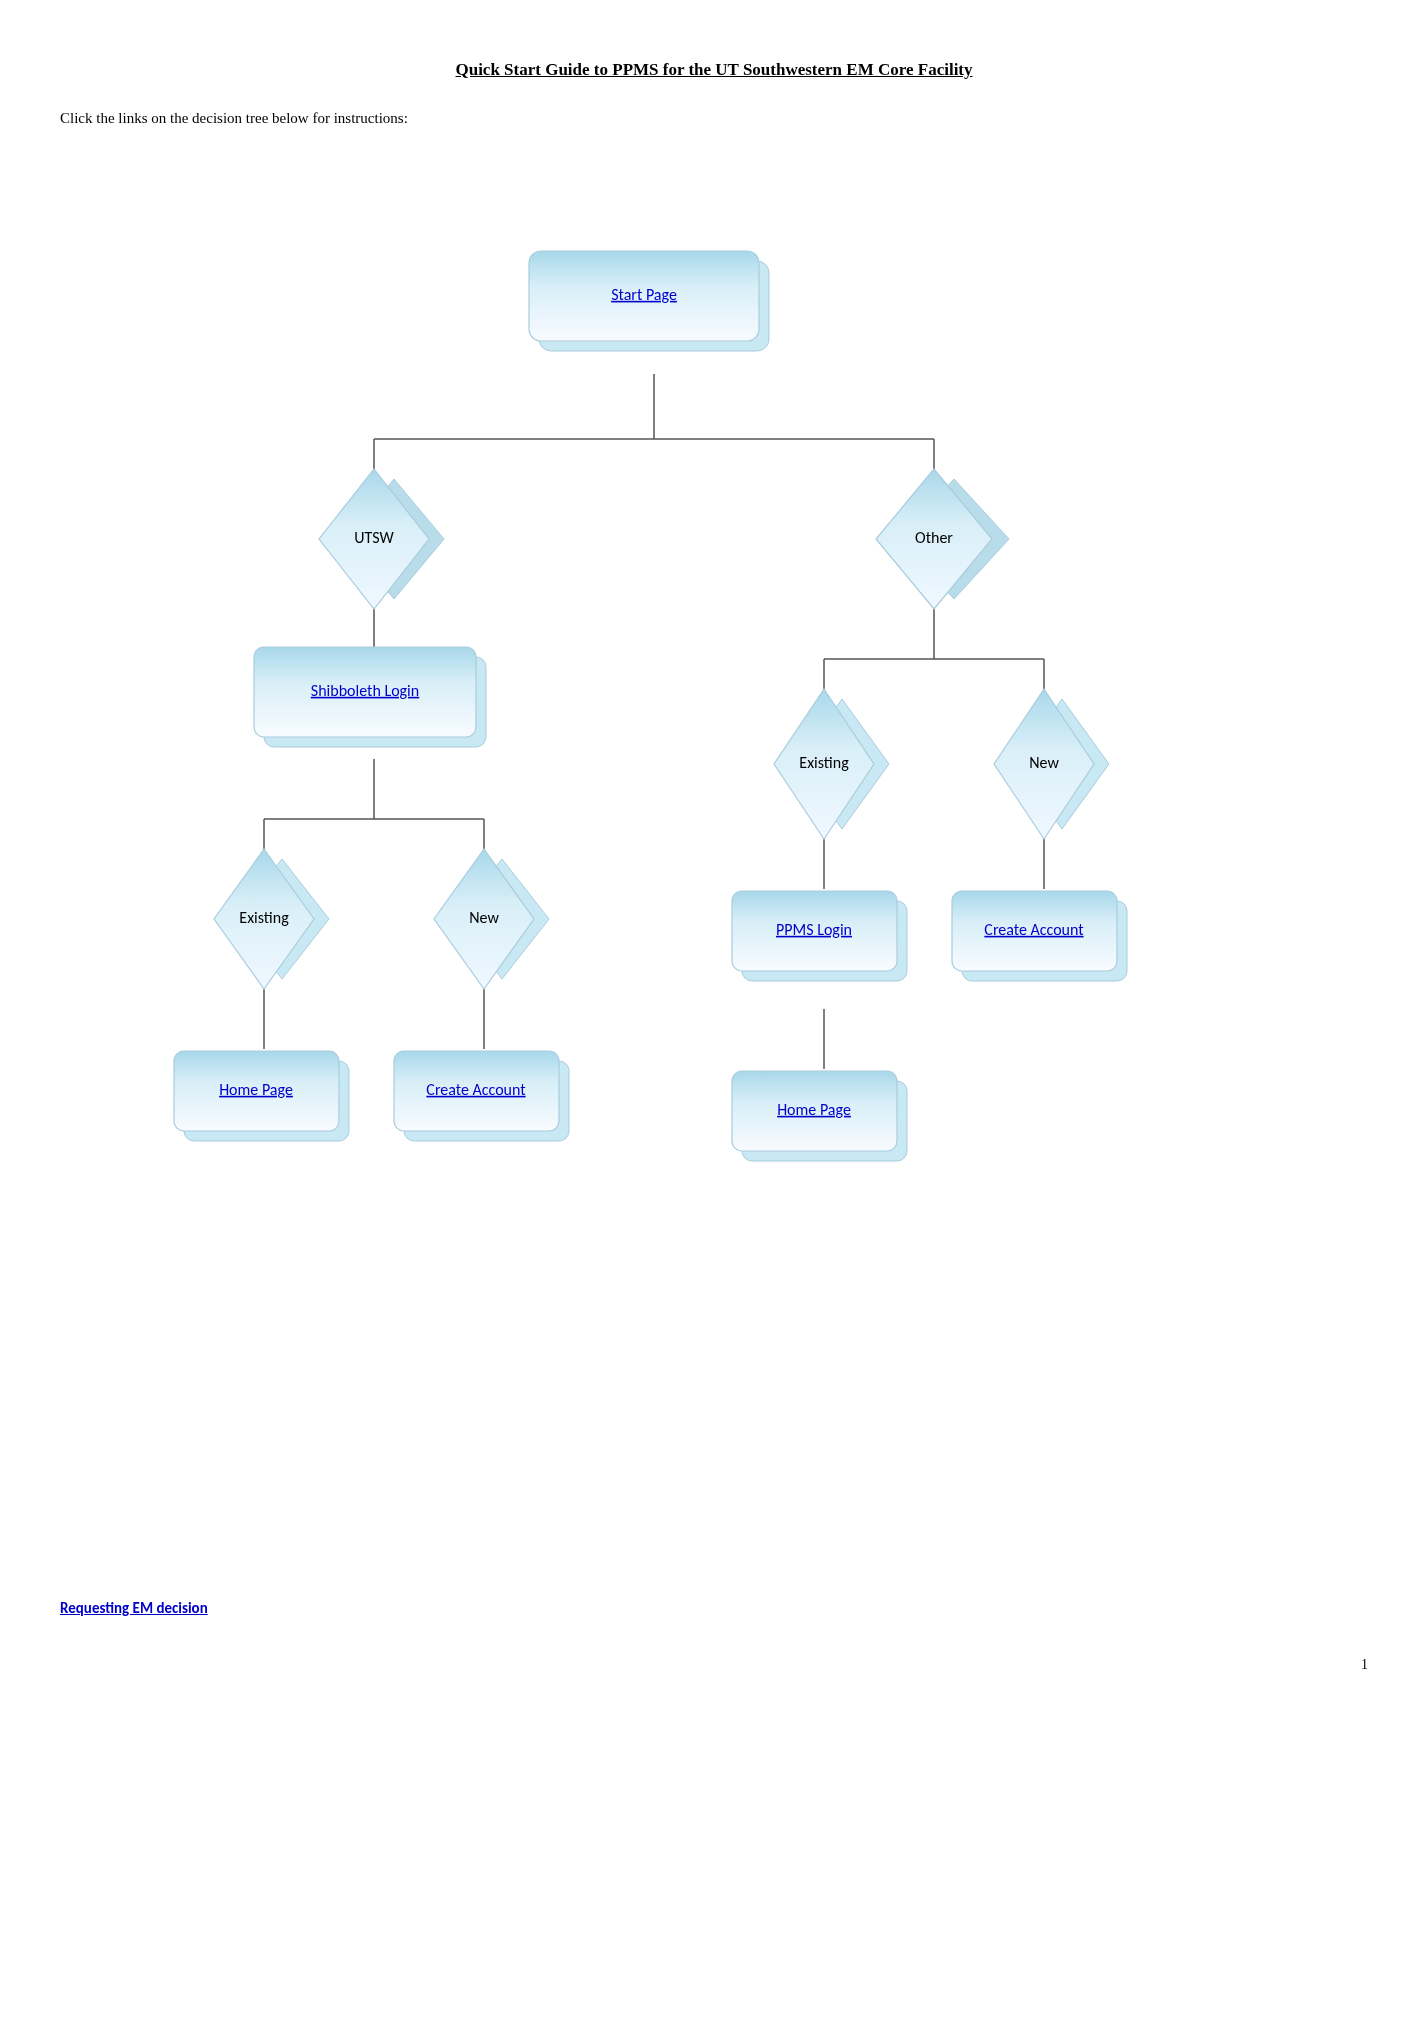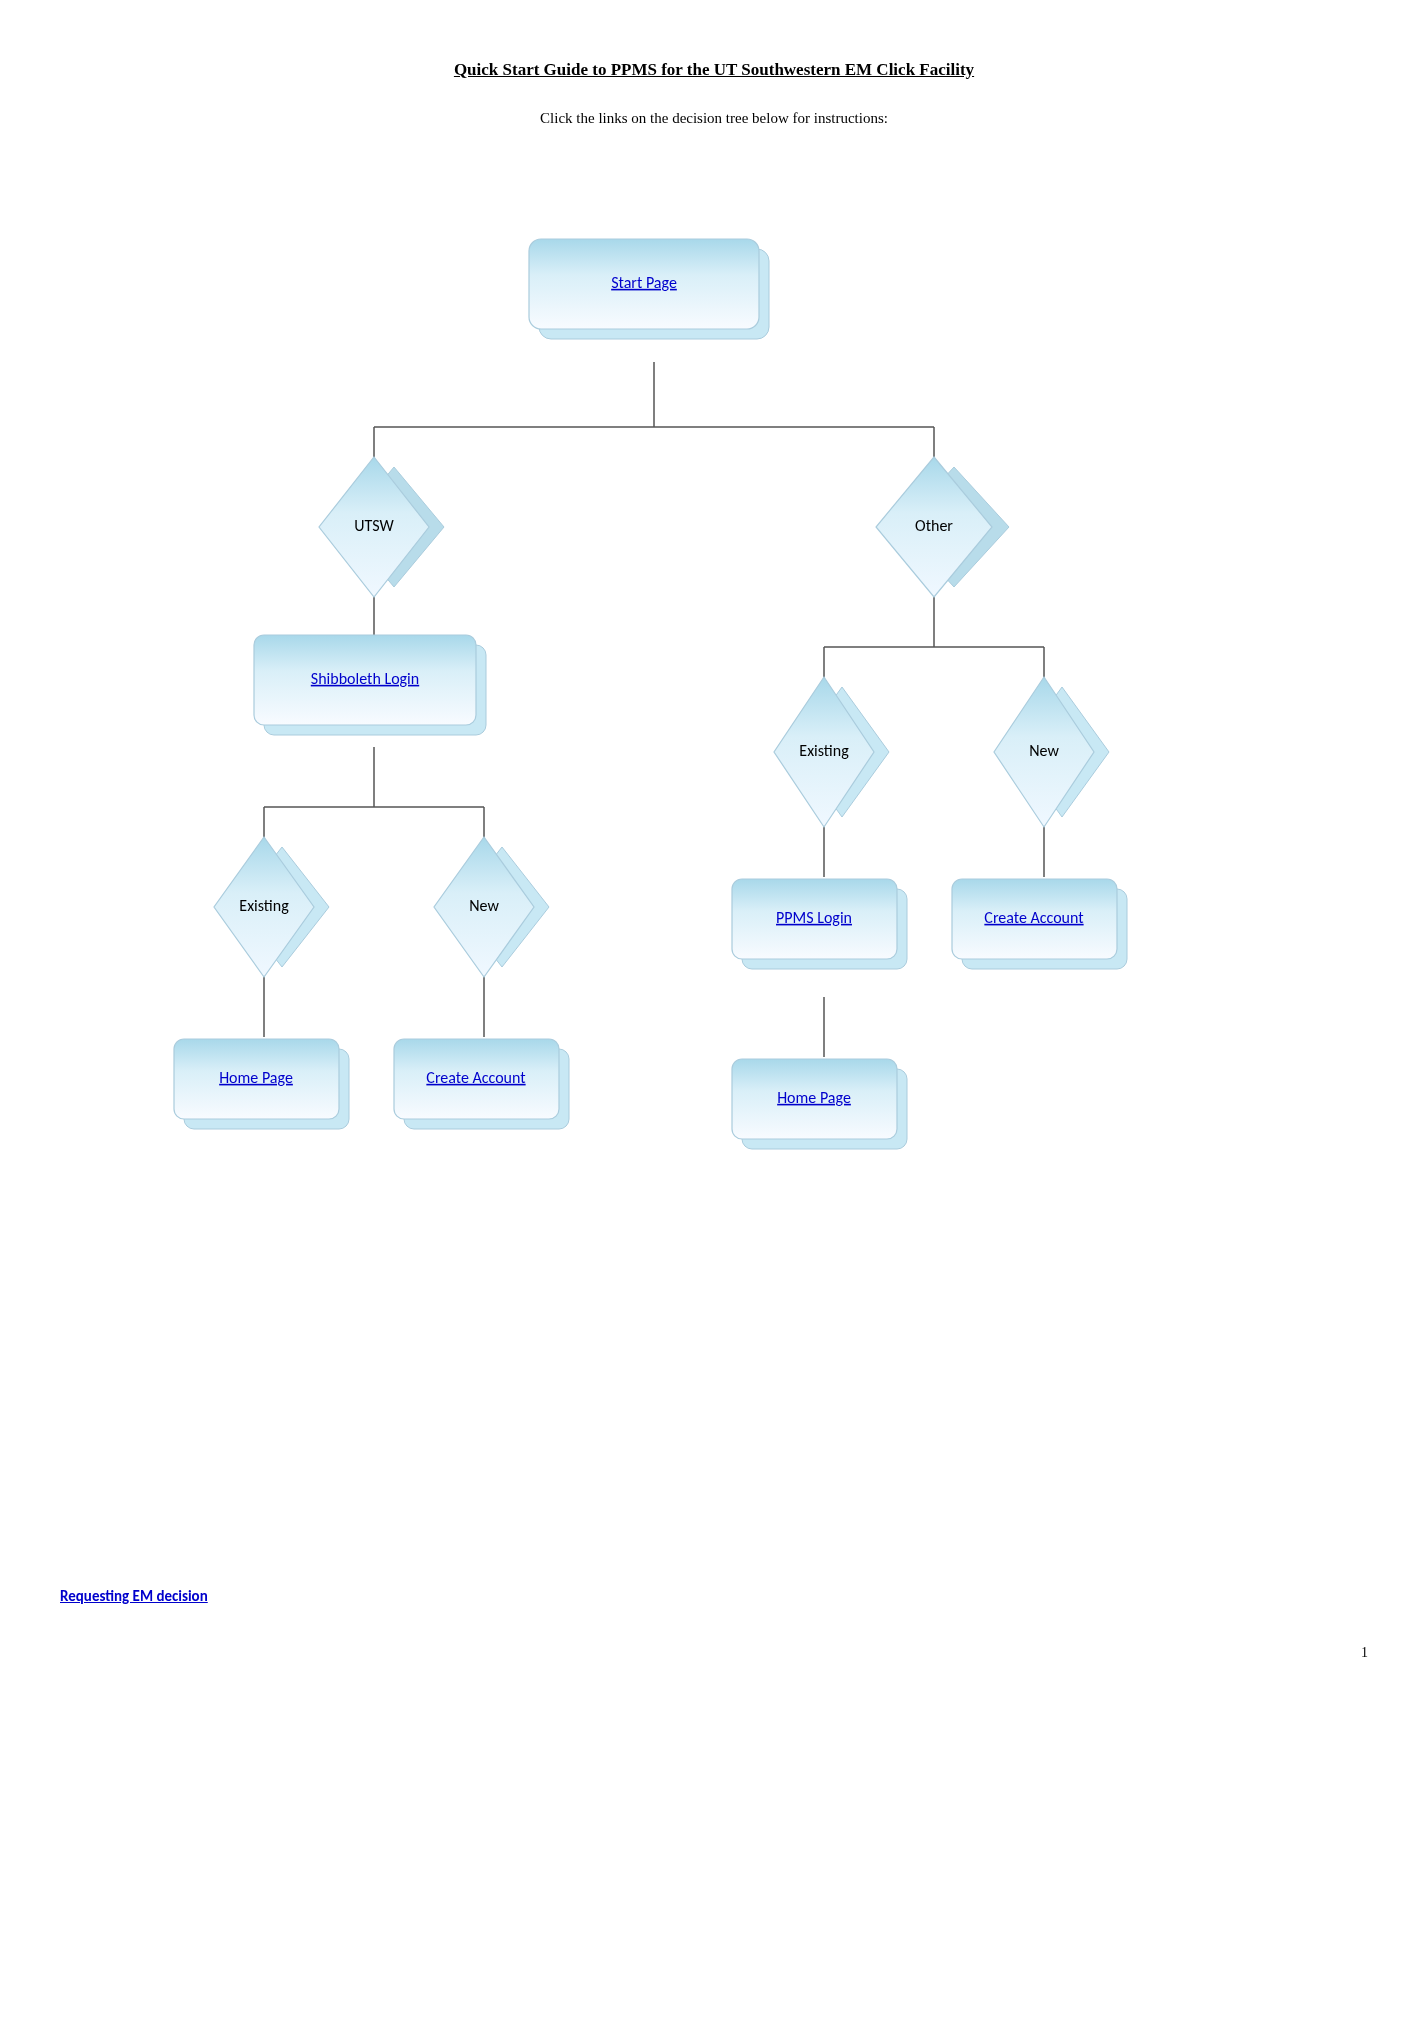--- a/index.html
+++ b/index.html
@@ -14,22 +14,21 @@
     }
     .page-title {
       text-align: center;
       font-weight: bold;
       text-decoration: underline;
       font-size: 17px;
       margin-bottom: 30px;
     }
     .subtitle {
       font-size: 15px;
-      margin-bottom: 30px;
-      text-align: center;
+      margin-bottom: 42px;
     }
     
     .diagram {
       position: relative;
       width: 100%;
       margin: 0 auto;
       text-decoration: underline;
     }
     svg.diagram-svg {
       display: block;
@@ -68,21 +67,21 @@
       font-size: 15px;
       font-weight: bold;
       margin-bottom: 8px;
       font-family: "Calibri", "Arial", sans-serif;
       cursor: pointer;
     }
   </style>
 </head>
 <body>
 
-<div class="page-title">Quick Start Guide to PPMS for the UT Southwestern EM Click Facility</div>
+<div class="page-title">Quick Start Guide to PPMS for the UT Southwestern EM Core Facility</div>
 <div class="subtitle">Click the links on the decision tree below for instructions:</div>
 
 <div class="diagram">
   <svg class="diagram-svg" width="1100" height="1400" viewBox="0 0 1100 1400">
 
     <defs>
 
       <linearGradient id="diamondGrad" x1="0" y1="0" x2="0" y2="1">
         <stop offset="0%" stop-color="#a8d8ea"></stop>
         <stop offset="40%" stop-color="#d9eff8"></stop>

